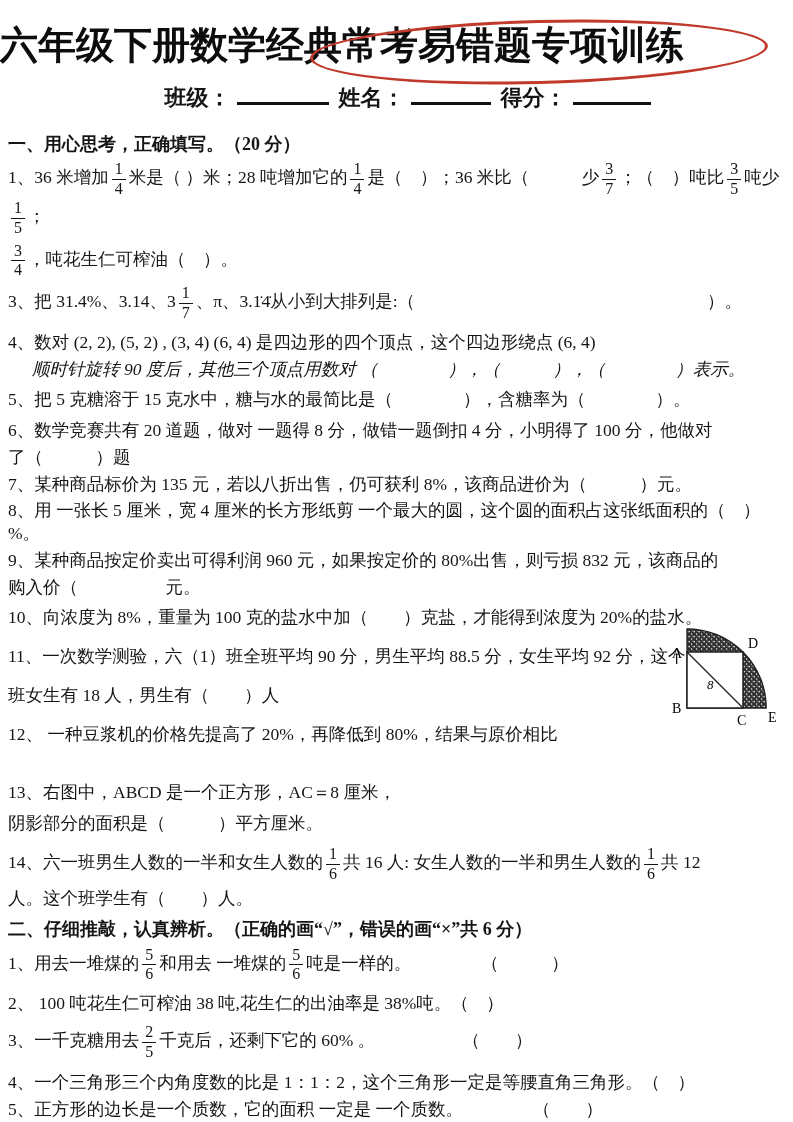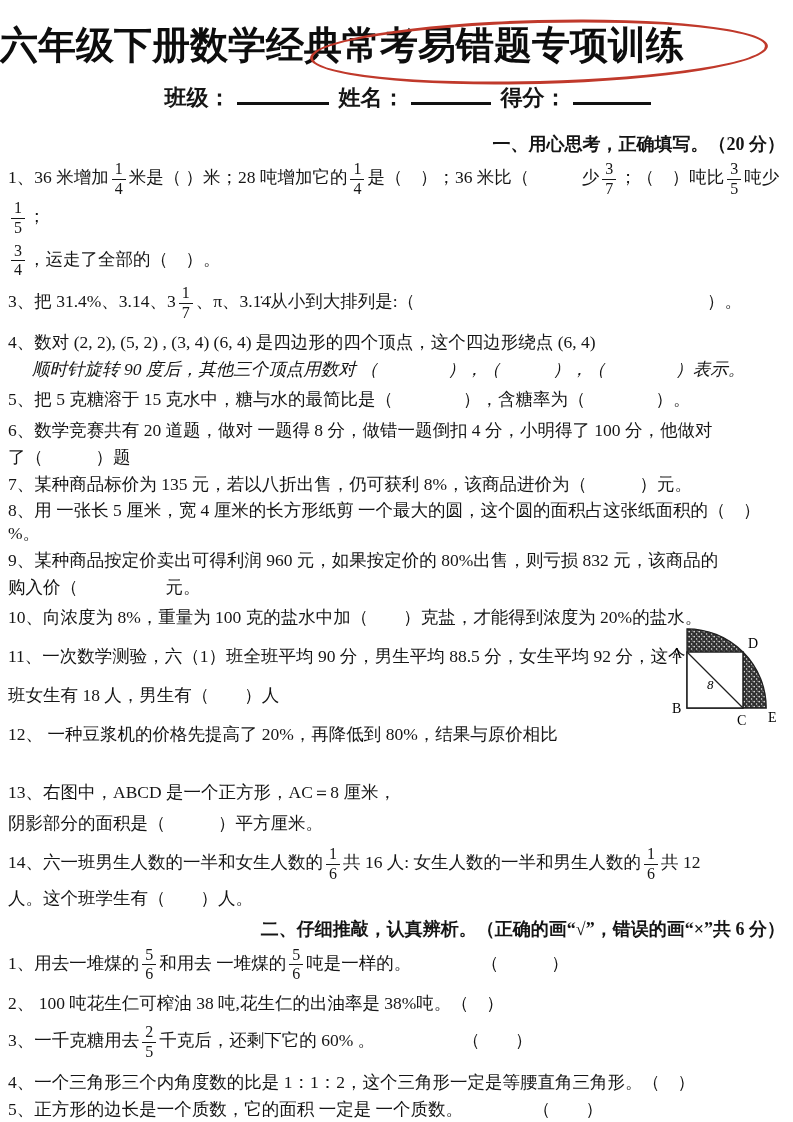--- a/index.html
+++ b/index.html
@@ -12,21 +12,21 @@
   .title-ellipse{position:absolute;left:310px;top:20px;width:452px;height:58px;
          border:3px solid #c0392b;border-radius:50%;transform:rotate(-1.5deg);
          pointer-events:none;}
   .infoline{margin-top:12px;text-align:center;font-weight:bold;font-size:22px;
          font-family:"Liberation Sans", sans-serif;padding-left:32px;}
   .blank{display:inline-block;border-bottom:3px solid #111;height:18px;
          vertical-align:baseline;margin:0 10px 0 6px;}
   .b1{width:92px}.b2{width:80px}.b3{width:78px}
   .content{padding:14px 8px 0 8px;font-size:17.5px;line-height:1.3;}
   .line{white-space:pre-wrap;margin-top:4px;}
-  .sechead{font-weight:bold;font-size:18px;margin-top:6px;white-space:pre-wrap;text-align:right;}
+  .sechead{font-weight:bold;font-size:18px;margin-top:6px;white-space:pre-wrap;}
   .ind{padding-left:24px;font-style:italic;}
   .frac{display:inline-flex;flex-direction:column;align-items:center;
         vertical-align:middle;line-height:1.05;margin:1px 3px;font-size:16px;}
   .frac .num{padding:0 3px 1px 3px;border-bottom:1.5px solid #151515;}
   .frac .den{padding-top:1px;}
   .sp{display:inline-block;}
   .figure{position:absolute;left:663px;top:610px;width:130px;height:145px;}
   .mt8{margin-top:8px}.mt10{margin-top:10px}.mt12{margin-top:16px}
   .mt16{margin-top:16px}.mt20{margin-top:36px}
 </style>
@@ -41,21 +41,21 @@
   </div>
 
   <div class="infoline"><span>班级：</span><span class="blank b1"></span><span>姓名：</span><span class="blank b2"></span><span>得分：</span><span class="blank b3"></span></div>
 
   <div class="content">
 
     <div class="sechead">一、用心思考，正确填写。（20 分）</div>
 
     <div class="line"><span>1、36 米增加</span><span class="frac"><span class="num">1</span><span class="den">4</span></span><span>米是（ ）米；28 吨增加它的</span><span class="frac"><span class="num">1</span><span class="den">4</span></span><span>是（　）；36 米比（　　　少</span><span class="frac"><span class="num">3</span><span class="den">7</span></span><span>；（　）吨比</span><span class="frac"><span class="num">3</span><span class="den">5</span></span><span>吨少</span><span class="frac"><span class="num">1</span><span class="den">5</span></span><span>；</span></div>
 
-    <div class="line"><span class="frac"><span class="num">3</span><span class="den">4</span></span><span>，运走了全部的（　）。</span></div>
+    <div class="line"><span class="frac"><span class="num">3</span><span class="den">4</span></span><span>，吨花生仁可榨油（　）。</span></div>
 
     <div class="line"><span>3、把 31.4%、3.14、3</span><span class="frac"><span class="num">1</span><span class="den">7</span></span><span>、π、3.1̇4̇从小到大排列是:（</span><span class="sp" style="width:292px"></span><span>）。</span></div>
 
     <div class="line mt8">4、数对 (2, 2), (5, 2) , (3, 4) (6, 4) 是四边形的四个顶点，这个四边形绕点 (6, 4)</div>
     <div class="line ind">顺时针旋转 90 度后，其他三个顶点用数对 （　　　　），（　　　），（　　　　）表示。</div>
 
     <div class="line mt8">5、把 5 克糖溶于 15 克水中，糖与水的最简比是（　　　　），含糖率为（　　　　）。</div>
 
     <div class="line mt8">6、数学竞赛共有 20 道题，做对 一题得 8 分，做错一题倒扣 4 分，小明得了 100 分，他做对</div>
     <div class="line">了（　　　）题</div>

